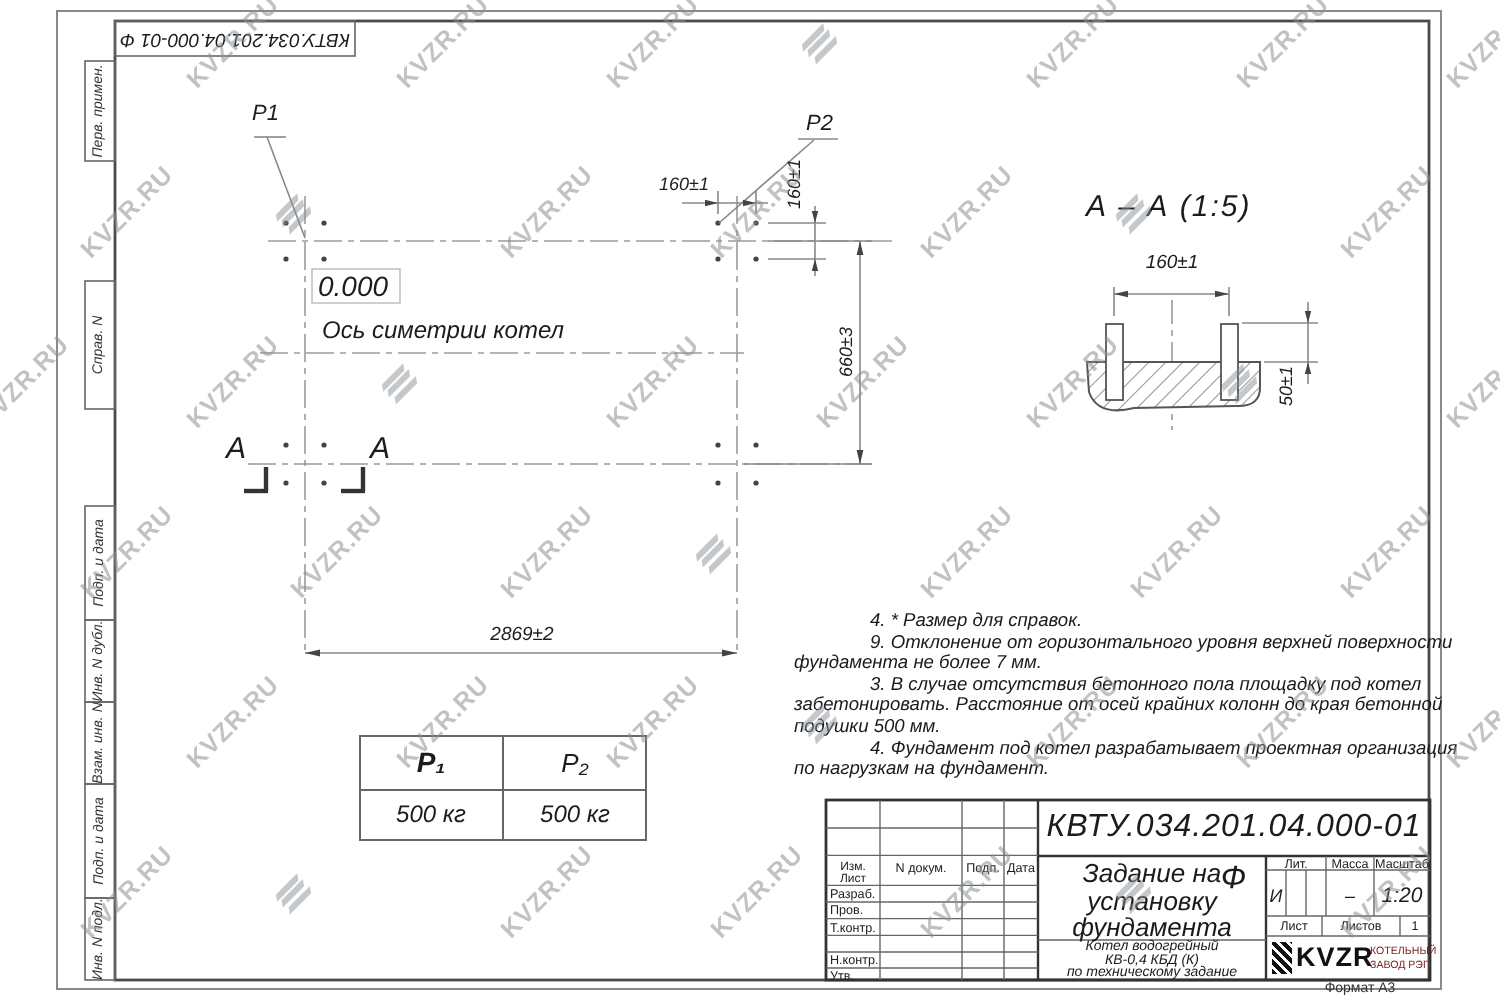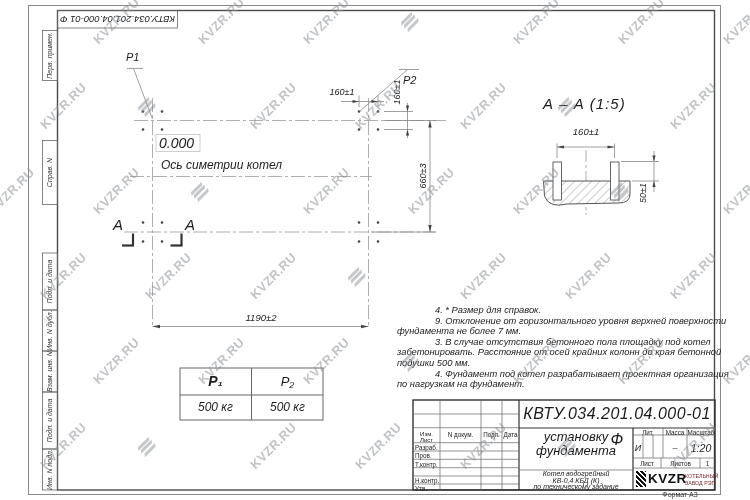--- a/index.html
+++ b/index.html
@@ -197,24 +197,24 @@
       <span>Взам. инв. N</span>
     </div>
   <div class="mlabel" style="top:392px;height:57px;">
       <span>Подп. и дата</span>
     </div>
   <div class="mlabel" style="top:449px;height:41px;">
       <span>Инв. N подл.</span>
     </div>
 
   <div class="txt it" style="left:126px;top:51px;font-size:11px;">P1</div>
-  <div class="txt it" style="left:403px;top:56px;font-size:11px;margin-top:18px;">P2</div>
+  <div class="txt it" style="left:403px;top:56px;font-size:11px;">P2</div>
   <div class="txt it" style="left:159px;top:135px;font-size:14px;">0.000</div>
   <div class="txt it" style="left:161px;top:158px;font-size:12px;">Ось симетрии котел</div>
-  <div class="txt it ctr" style="left:230px;top:312px;width:62px;font-size:9.5px;">1190±2</div>
+  <div class="txt it ctr" style="left:230px;top:312px;width:62px;font-size:9.5px;">2869±2</div>
   <div class="txt it ctr rot90" style="left:403px;top:171px;width:40px;font-size:9px;">660±3</div>
   <div class="txt it ctr" style="left:326px;top:87px;width:32px;font-size:9px;">160±1</div>
   <div class="txt it ctr rot90" style="left:377px;top:87px;width:40px;font-size:9px;">160±1</div>
   <div class="txt it" style="left:113px;top:216px;font-size:15px;">A</div>
   <div class="txt it" style="left:185px;top:216px;font-size:15px;">A</div>
 
   <div class="txt it" style="left:543px;top:95px;font-size:15px;letter-spacing:1px;">А – А (1:5)</div>
   <div class="txt it ctr" style="left:563px;top:126px;width:46px;font-size:9.5px;">160±1</div>
   <div class="txt it ctr rot90" style="left:623px;top:188px;width:40px;font-size:9px;">50±1</div>
 
@@ -230,20 +230,21 @@
     <div class="note-line nindent">3.  В случае отсутствия бетонного пола площадку под котел</div>
     <div class="note-line">забетонировать.  Расстояние от осей крайних колонн до края бетонной</div>
     <div class="note-line">подушки 500 мм.</div>
     <div class="note-line nindent">4.  Фундамент под котел разрабатывает проектная организация</div>
     <div class="note-line">по нагрузкам на фундамент.</div>
   </div>
 
   <div class="txt it ctr" style="left:520px;top:401px;width:194px;height:26px;line-height:26px;font-size:16px;letter-spacing:.5px;font-weight:500;">КВТУ.034.201.04.000-01 Ф</div>
 
   <div class="abs ctr" style="left:519px;top:430px;width:114px;z-index:4;">
+    <div class="it" style="font-size:13px;line-height:13.5px;">Задание на</div>
     <div class="it" style="font-size:13px;line-height:13.5px;">установку</div>
     <div class="it" style="font-size:13px;line-height:13.5px;">фундамента</div>
   </div>
   <div class="abs ctr" style="left:519px;top:471px;width:114px;z-index:4;">
     <div class="it" style="font-size:7px;line-height:6.5px;">Котел водогрейный</div>
     <div class="it" style="font-size:7px;line-height:6.5px;">КВ-0,4  КБД  (К)</div>
     <div class="it" style="font-size:7px;line-height:6.5px;">по техническому задание</div>
   </div>
 
   <div class="txt tb-small ctr" style="left:413px;top:431px;width:27px;font-size:6px;">Изм. Лист</div>

